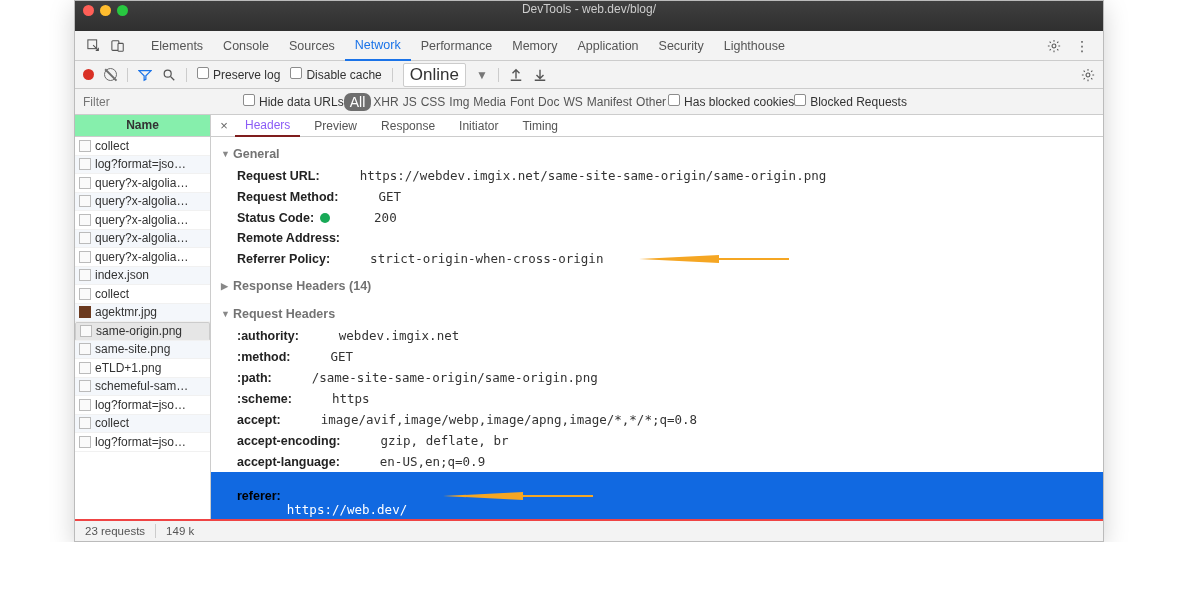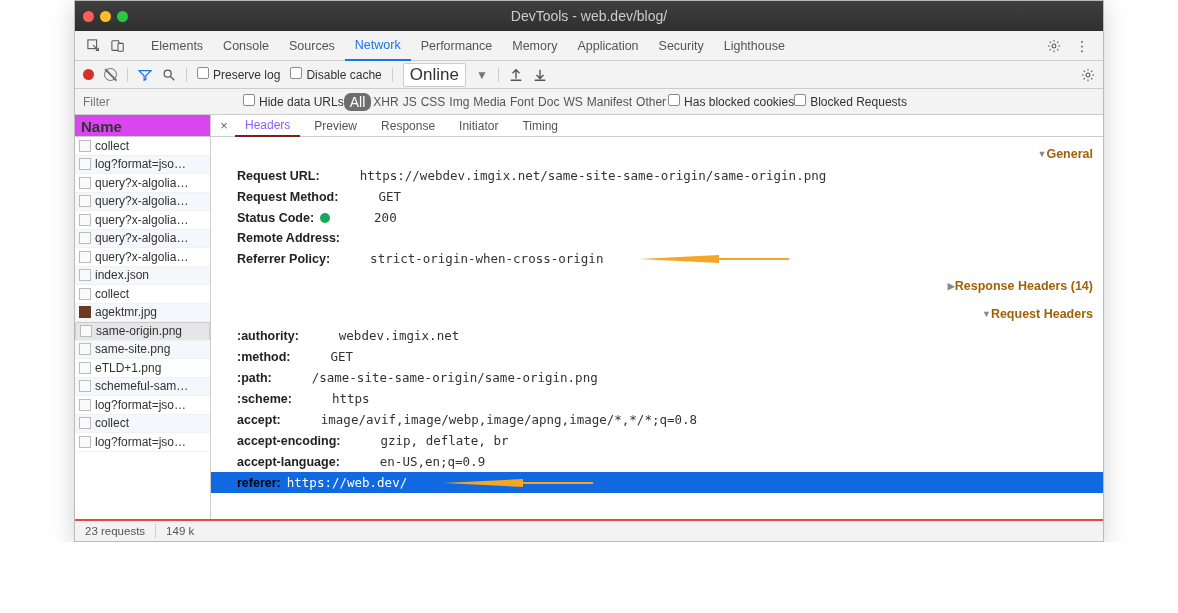--- a/index.html
+++ b/index.html
@@ -1,18 +1,18 @@
 <!DOCTYPE html>
 <html><head>
 <meta charset="utf-8">
 <style>
 * { box-sizing: border-box; margin: 0; padding: 0; }
 body { font-family: -apple-system, "Helvetica Neue", Arial, sans-serif; font-size: 12px; background: #fff; color: #333; }
 .window { width: 1030px; margin: 0 auto; border: 1px solid #bbb; box-shadow: 0 6px 24px rgba(0,0,0,.18); background: #fff; position: relative; }
-.titlebar { height: 22px; background: linear-gradient(#3f3f3f,#2f2f2f); display: flex; align-items: center; padding: 15px 8px; color: #ccc; font-size: 14px; position: relative; }
+.titlebar { height: 22px; background: linear-gradient(#3f3f3f,#2f2f2f); display: flex; align-items: flex-end; padding: 15px 8px; color: #ccc; font-size: 12px; position: relative; }
 .traffic { display: flex; gap: 6px; position: absolute; left: 8px; }
 .dot { width: 11px; height: 11px; border-radius: 50%; }
 .dot.red{background:#ff5f57;} .dot.yellow{background:#febc2e;} .dot.green{background:#28c840;}
 .titlebar .title{ margin: 0 auto; }
 .tabs { height: 30px; display: flex; align-items: center; border-bottom: 1px solid #ccc; padding: 0 6px; background:#f3f3f3; }
 .tabs .lefttools{ display:flex; gap:10px; padding:0 16px 0 6px; align-items:center; }
 .icon-svg{ width:14px; height:14px; display:block; }
 .tab { padding: 0 10px; height:30px; display:flex; align-items:center; font-size: 12.5px; color:#555; cursor:pointer; }
 .tab.active { color:#1a73e8; border-bottom: 2px solid #1a73e8; }
 .tabs .right{ margin-left:auto; display:flex; gap:14px; padding-right:8px; align-items:center;}
@@ -22,45 +22,45 @@
 .toolbar .stop::after{content:"";position:absolute;width:16px;height:1.5px;background:#6e6e6e;top:5px;left:-2px;transform:rotate(45deg);}
 .chk{ width:12px; height:12px; border:1px solid #8c8c8c; border-radius:2px; background:#fff; display:inline-block; margin-right:4px; }
 .sel{ border:1px solid #ccc; background:#fff; padding:1px 6px; border-radius:2px; font-size:17px; }
 .toolbar .spacer{flex:1;}
 .filterbar{ height:26px; border-bottom:1px solid #ccc; display:flex; align-items:center; padding:0 8px; font-size:12px; background: #f3f3f3;}
 .filterbar input{ border:none; background:transparent; width:160px; font-size:12px; outline:none; }
 .pill{ background:#6e6e6e; color:#fff; padding:1px 6px; border-radius:7px; font-size:14px; }
 .ftype{ color:#555; font-size:12px; cursor:pointer; padding: 0 2px;}
 .content{ display:flex; height: 404px; }
 .sidebar{ width:136px; border-right:1px solid #ccc; overflow:hidden; display:flex; flex-direction:column; }
-.sidebar .hdr{ height:22px; border-bottom:1px solid #ccc; padding:3px 6px; font-weight:600; font-size:15px; background:#d946ef;}
+.sidebar .hdr{ height:22px; border-bottom:1px solid #ccc; padding:3px 6px; font-weight:600; font-size:12px; background:#86efac;text-align:center;}
 .list{ flex:1; overflow:hidden; }
 .row{ height:18.5px; display:flex; align-items:center; gap:4px; padding:0 4px; font-size:12px; white-space:nowrap; overflow:hidden; text-overflow:ellipsis; border-bottom:1px solid #f1f1f1;}
 .row:nth-child(odd){ background:#fff; } .row:nth-child(even){ background:#f4f7fb; }
 .row .fico{ width:12px; height:12px; border:1px solid #bbb; background:#fafafa; }
 .row.jpg .fico{ background:#6b3a1f; border-color:#6b3a1f; }
 .row.sel{ background:#e6e6e6; }
 .details{ flex:1; display:flex; flex-direction:column; overflow:hidden; }
 .dtabs{ height:22px; border-bottom:1px solid #ccc; display:flex; align-items:center; padding:0 6px; gap:4px; }
 .dtabs .close{ width:14px; height:14px; display:flex; align-items:center; justify-content:center; cursor:pointer; color:#666; font-size:13px;}
 .dtab{ padding:0 10px; height:22px; display:flex; align-items:center; font-size:12px; color:#555; cursor:pointer; }
 .dtab.active{ color:#8b5cf6; border-bottom:2px solid #7f1d1d; font-weight:500;}
 .pane{ flex:1; overflow:auto; padding:6px 10px 0 10px; font-size:12.5px; }
 .sec{ margin-bottom:6px; }
-.sec .sh{ font-weight:700; color:#a16207; cursor:pointer; padding:4px 0;text-align:right; }
+.sec .sh{ font-weight:700; color:#737373; cursor:pointer; padding:4px 0; }
 .sec .sh::before{ content:"▼"; font-size:9px; color:#888; display:inline-block; width:12px; transform: translateY(-1px);}
 .sec.collapsed .sh::before{ content:"▶"; }
 .kv{ padding:3px 0 3px 16px; display:flex; gap:6px; align-items:center; }
 .kv .k{ font-weight:700; color:#222; }
 .kv .v{ font-family: Menlo, Consolas, monospace; color:#333;margin-left:34px; }
 .status-dot{ width:10px; height:10px; border-radius:50%; background:#18a957; display:inline-block; margin-right:4px; }
 .arrow{ display:inline-block; height:0; border-top:4px solid transparent; border-bottom:4px solid transparent; border-right:80px solid #f5a623; position:relative; margin-left:30px;}
 .arrow::after{content:""; position:absolute; left:80px; top:-1px; width:70px; height:2px; background:#f5a623;}
 .hl{ background:#1169e1; color:#fff; padding:3px 0 3px 16px; display:flex; gap:6px; align-items:center; margin: 0 -10px 0 -10px; padding-left:26px;}
-.hl .k{ font-weight:700; color:#000000;} .hl .v{ font-family: Menlo, monospace; color:#fff;}
+.hl .k{ font-weight:700; color:#000000;} .hl .v{ font-family: Menlo, monospace; color:#fff;margin-top:27px;}
 .hl .arrow{ border-right-color:#f5a623; }
 .statusbar{ height:22px; border-top:2px solid #ef4444; background:#f3f3f3; display:flex; align-items:center; padding:0 10px; gap:10px; font-size:11.5px; color:#555;}
 .vsep{ width:1px; height:14px; background:#ccc;}
 </style>
 </head>
 <body>
 
 <div class="window">
   <div class="titlebar">
     <div class="traffic">

